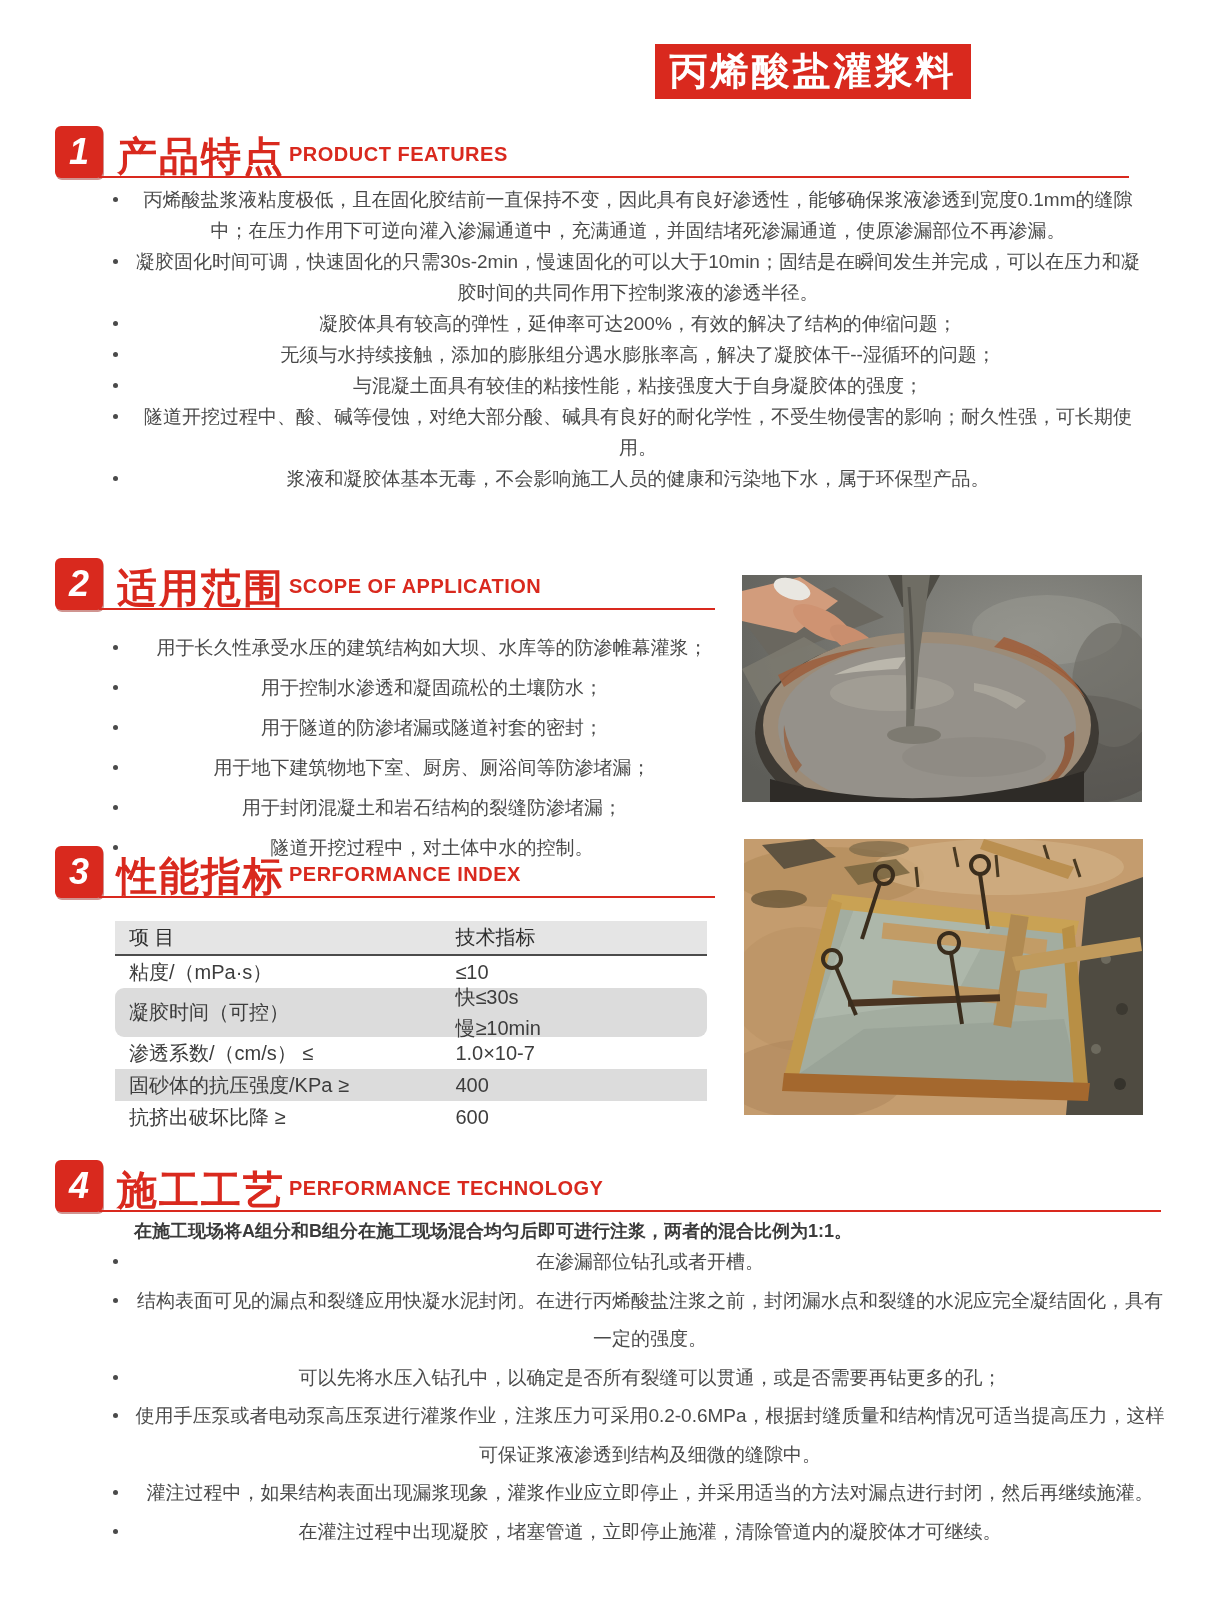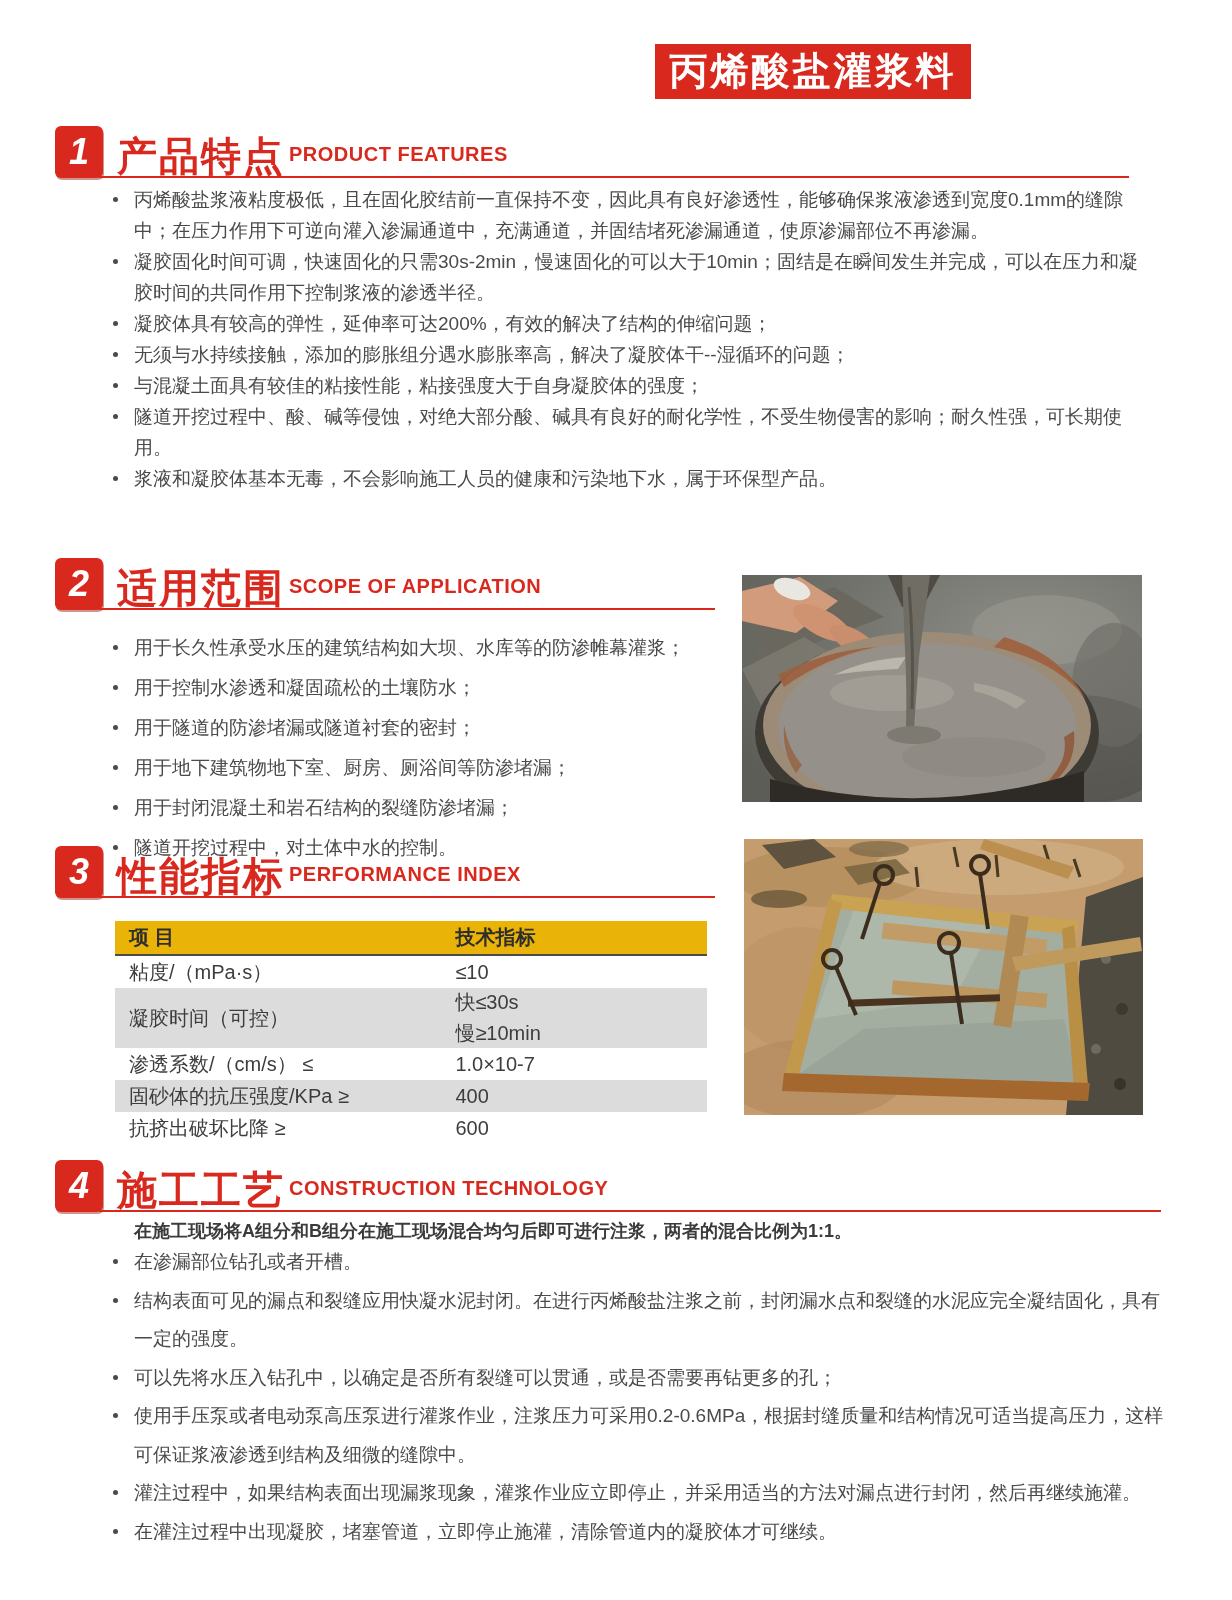--- a/index.html
+++ b/index.html
@@ -14,43 +14,43 @@
   
   .sec-header{position:absolute;left:55px;display:flex;align-items:flex-end;height:52px;}
   .num-box{width:48px;height:52px;background:var(--accent,#d9291e);border-radius:6px;
     color:#fff;font-size:36px;font-weight:bold;font-style:italic;text-align:center;line-height:52px;
     box-shadow:1px 2px 0 rgba(150,20,10,.45);}
   .title-zh{color:var(--accent,#d9291e);font-size:40px;font-weight:bold;margin-left:14px;line-height:44px;letter-spacing:2px;}
   .title-en{color:var(--accent,#d9291e);font-size:20px;font-weight:bold;margin-left:4px;padding-bottom:12px;letter-spacing:0.5px;}
   .rule{position:absolute;height:2px;background:var(--accent,#d9291e);}
 
   
-  .blist{position:absolute;color:#4a4a4a;font-size:19px;}
+  .blist{position:absolute;color:#4a4a4a;font-size:19px;text-align:center;}
   .li{position:relative;padding-left:34px;}
   .li::before{content:'';position:absolute;left:13px;width:5px;height:5px;border-radius:50%;background:#4a4a4a;}
   .s1-list{left:100px;top:184px;width:1042px;}
   .s1-list .li{line-height:31px;}
   .s1-list .li::before{top:13px;}
   .s2-list{left:100px;top:628px;width:630px;}
   .s2-list .li{height:40px;line-height:40px;}
   .s2-list .li::before{top:17px;}
   .s4-list{left:100px;top:1243px;width:1066px;}
   .s4-list .li{line-height:38.5px;}
   .s4-list .li::before{top:16px;}
   .s4-intro{position:absolute;left:134px;top:1216px;width:1010px;color:#3b3b3b;
     font-size:18px;font-weight:bold;line-height:30px;}
 
   
   .ptable{position:absolute;left:115px;top:921px;width:592px;color:#3d3d3d;font-size:20px;}
   .trow{display:flex;align-items:center;}
   .trow .c1{width:57.5%;padding-left:14px;box-sizing:border-box;}
   .trow .c2{width:42.5%;box-sizing:border-box;}
-  .thead{height:33px;background:#eab308;font-weight:bold;border-bottom:2px solid #4b4b4b;color:#2e2e2e;}
+  .thead{height:33px;background:#e5e5e5;font-weight:normal;border-bottom:2px solid #4b4b4b;color:#2e2e2e;}
   .r-single{height:32px;}
-  .r-double{height:60px;}
+  .r-double{height:49px;border-radius:9px;}
   .r-gray{background:#dcdcdc;}
   .c2 .vline{display:block;line-height:31px;}
 
   
   .photo{position:absolute;overflow:hidden;}
   .photo svg{display:block;width:100%;height:100%;}
   .photo1{left:742px;top:575px;width:400px;height:227px;}
   .photo2{left:744px;top:839px;width:399px;height:276px;}
 </style>
 </head>
@@ -232,21 +232,21 @@
           <line x1="207" y1="114" x2="218" y2="185"></line>
         <circle cx="88" cy="120" r="9"></circle>
           <line x1="92" y1="128" x2="112" y2="176"></line>
       </g>
     </svg>
   </div>
 
   <div class="sec-header" style="top:1160px;">
     <div class="num-box">4</div>
     <div class="title-zh">施工工艺</div>
-    <div class="title-en">CONSTRUCTION TECHNOLOGY</div>
+    <div class="title-en">PERFORMANCE TECHNOLOGY</div>
   </div>
   <div class="rule" style="left:99px;top:1210px;width:1062px;"></div>
 
   <div class="s4-intro">在施工现场将A组分和B组分在施工现场混合均匀后即可进行注浆，两者的混合比例为1:1。</div>
 
   <div class="blist s4-list">
     <div class="li">在渗漏部位钻孔或者开槽。</div>
     <div class="li">结构表面可见的漏点和裂缝应用快凝水泥封闭。在进行丙烯酸盐注浆之前，封闭漏水点和裂缝的水泥应完全凝结固化，具有一定的强度。</div>
     <div class="li">可以先将水压入钻孔中，以确定是否所有裂缝可以贯通，或是否需要再钻更多的孔；</div>
     <div class="li">使用手压泵或者电动泵高压泵进行灌浆作业，注浆压力可采用0.2-0.6MPa，根据封缝质量和结构情况可适当提高压力，这样可保证浆液渗透到结构及细微的缝隙中。</div>

